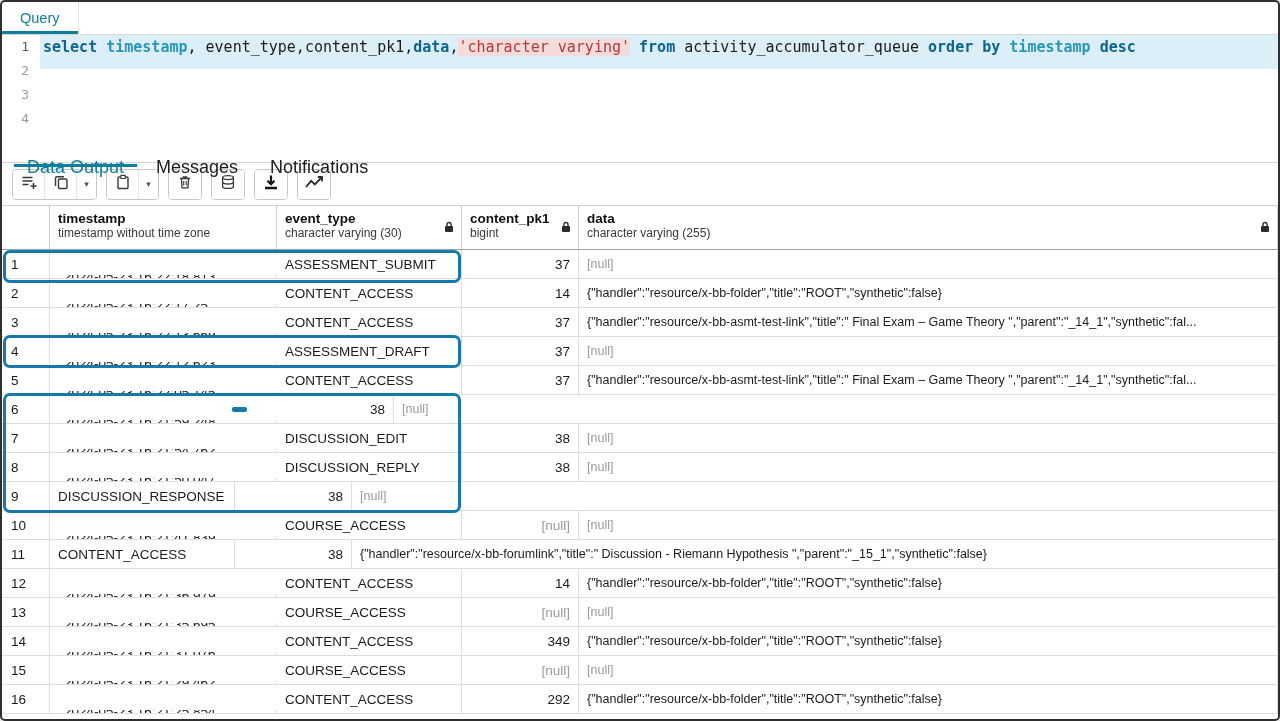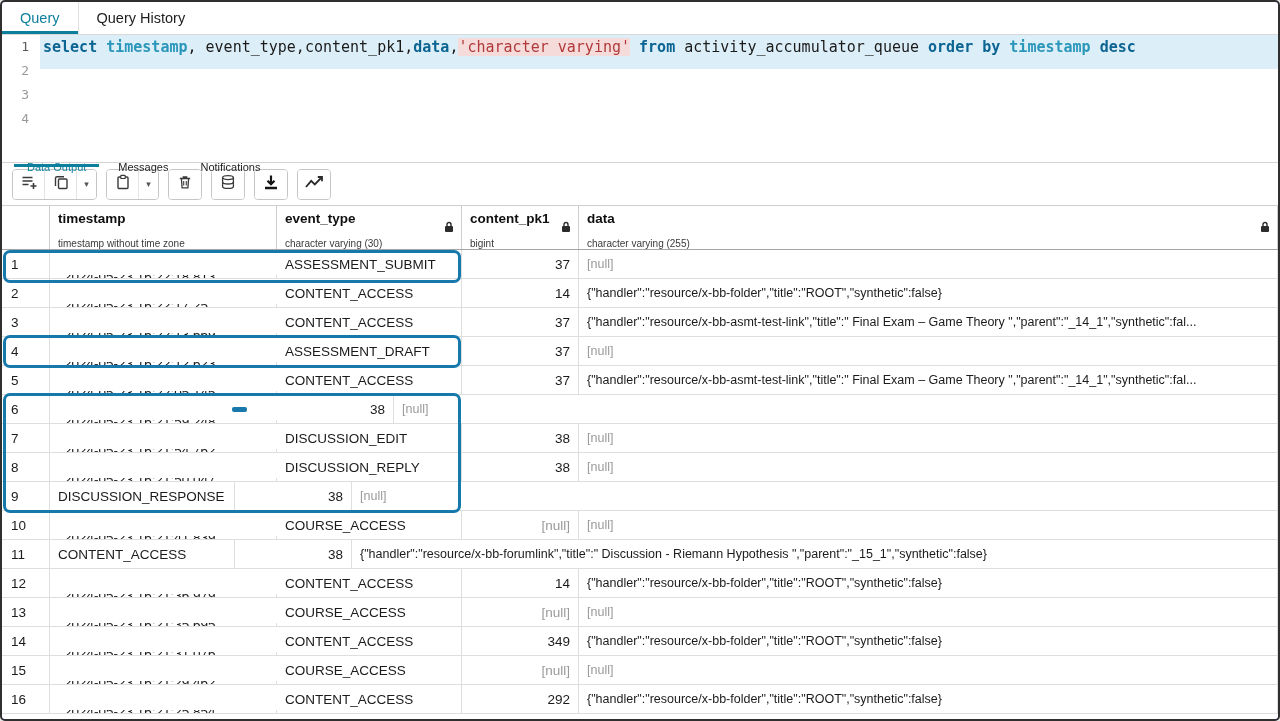--- a/index.html
+++ b/index.html
@@ -22,36 +22,36 @@
   .gutter div.active{ color:#5a5a5a; }
   .code-area{ flex:1; overflow:hidden; }
   .code-line{ height:34px; white-space:pre; padding-left:3px;}
   .code-line.active-line{ background:#dceef7; }
   .tok-kw{ color:#0b6491; font-weight:bold; }
   .tok-type{ color:#2a96ba; font-weight:bold; }
   .tok-string{ color:#b03a3a; background:#f6dbdb; }
   .tok-plain{ color:#1b1b1b; }
   
   .out-tabs{ display:flex; height:32px; border-bottom:1px solid #d4d4d4; padding-left:12px; flex:0 0 auto; background:#fff;}
-  .out-tab{ padding:0 13px; font-size:11px; display:flex; align-items:center; color:#1c1c1c; position:relative; cursor:pointer; margin-right:6px;margin-top:36px;}
+  .out-tab{ padding:0 13px; font-size:18px; display:flex; align-items:center; color:#1c1c1c; position:relative; cursor:pointer; margin-right:6px;margin-top:36px;}
   .out-tab.active{ color:var(--accent); }
   .out-tab.active::after{ content:""; position:absolute; left:0; right:0; bottom:0; height:3px; background:var(--accent);}
   
   .toolbar{ height:43px; display:flex; align-items:center; padding:0 10px; gap:9px; border-bottom:1px solid #cfcfcf; flex:0 0 auto; background:#fff;}
   .btn-group{ display:flex; border:1px solid #c6c6c6; border-radius:4px; overflow:hidden; background:#fff;}
   .tb-btn{ min-width:32px; height:29px; display:flex; align-items:center; justify-content:center; background:#fff; cursor:pointer; border-right:1px solid #e4e4e4; padding:0 4px;}
   .tb-btn:last-child{ border-right:none; }
   .tb-btn.caret{ min-width:19px; }
   .caret-glyph{ font-size:9px; color:#555; }
   
   .grid{ flex:1; display:flex; flex-direction:column; overflow:hidden; }
   .grid-header{ display:flex; height:44px; border-bottom:1px solid #a5a5a5; flex:0 0 auto; background:#fff;}
   .hcell{ padding:5px 8px 0 8px; border-right:1px solid #cfcfcf; position:relative; overflow:hidden;}
   .col-name{ font-weight:bold; font-size:13.5px; color:#101010; white-space:nowrap;}
-  .col-type{ font-size:10px; color:#3a3a3a; margin-top:12px; white-space:nowrap;}
+  .col-type{ font-size:12px; color:#3a3a3a; margin-top:0; white-space:nowrap;}
   .lock{ position:absolute; right:7px; top:13px; }
   .w-rownum{ width:48px; flex:0 0 auto;}
   .w-ts{ width:227px; flex:0 0 auto;}
   .w-ev{ width:185px; flex:0 0 auto;}
   .w-pk{ width:117px; flex:0 0 auto;}
   .w-data{ flex:1; }
   .grid-body{ position:relative; flex:1; overflow:hidden; font-size:13.5px; background:#fff;}
   .grid-row{ display:flex; height:29px; border-bottom:1px solid #dedede; }
   .cell{ padding:0 8px; display:flex; align-items:center; border-right:1px solid #dedede; overflow:hidden; white-space:nowrap; color:#1b1b1b;}
   .cell.rownum{ padding-left:9px; }
@@ -65,21 +65,20 @@
   .ann-dash{ position:absolute; left:230px; width:15px; height:5px; background:#1779ab; border-radius:2px; }
   :root{ --accent:#0c7f9d; }
 </style>
 </head>
 <body>
 
 <div class="frame">
 
   <div class="top-tabs">
     <div class="top-tab active">Query</div>
-    <div class="top-tab">Query History</div>
   </div>
 
   <div class="editor">
     <div class="gutter">
         <div class="active">1</div>
         <div>2</div>
         <div>3</div>
         <div>4</div>
       </div>
     <div class="code-area">

